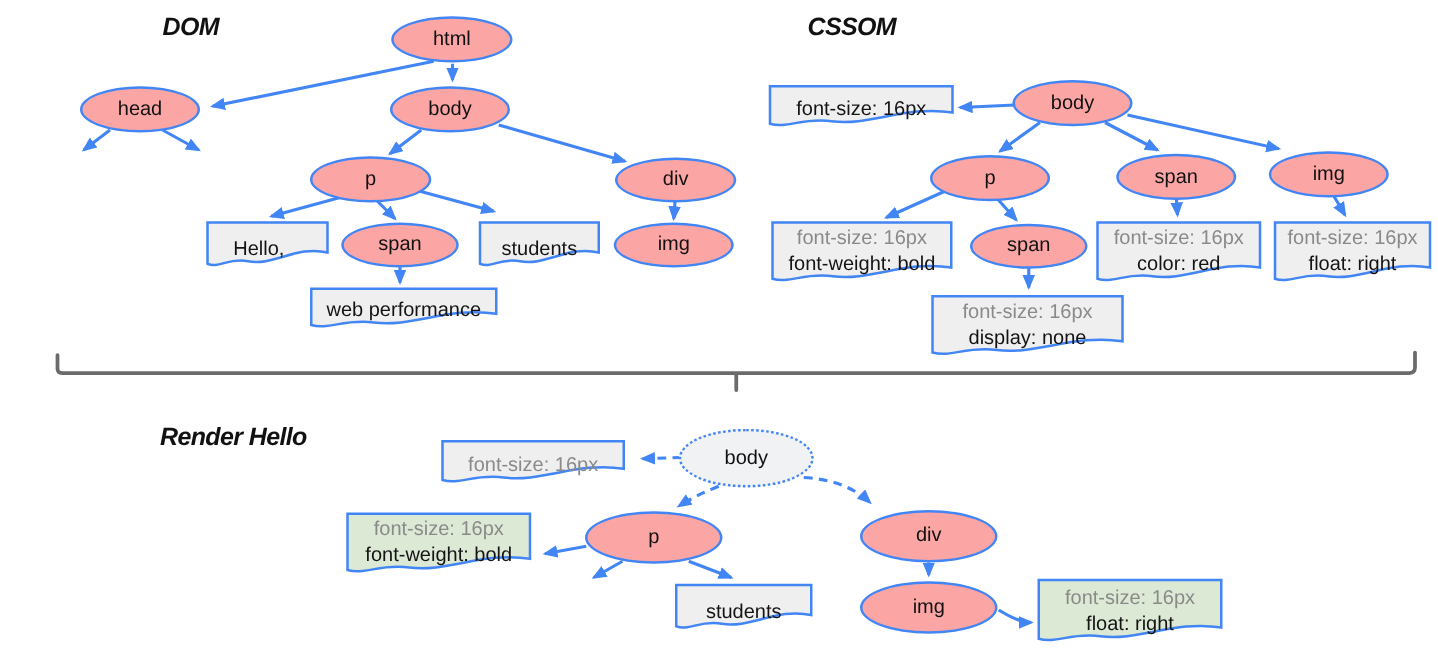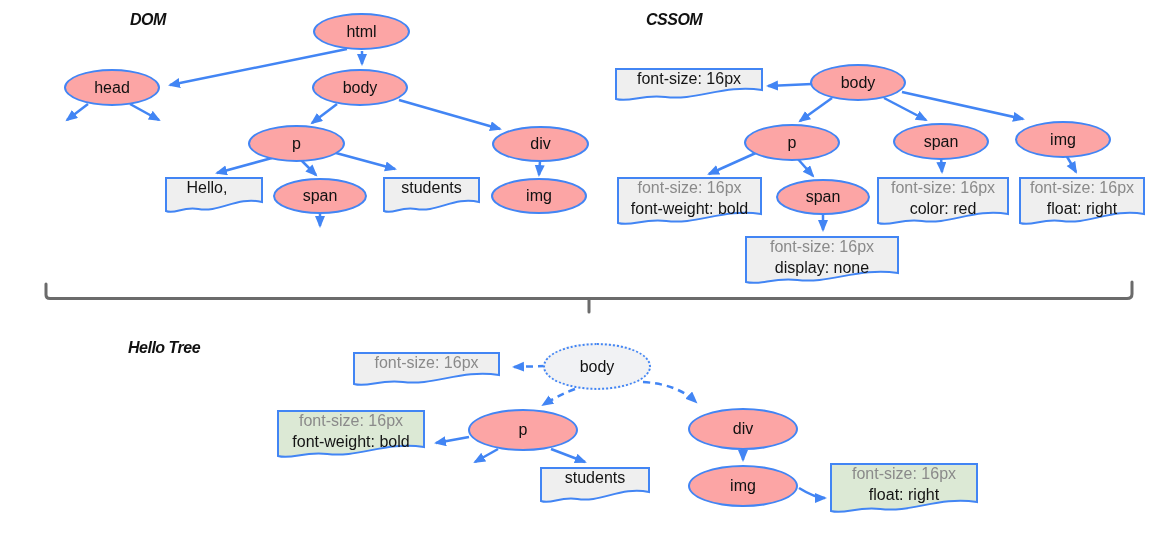--- a/index.html
+++ b/index.html
@@ -3,33 +3,33 @@
 <meta charset="utf-8">
 <style>
   html,body{margin:0;padding:0;background:#fff;}
   .stage{
     position:relative;width:1150px;height:537px;background:#ffffff;
     font-family:"Liberation Sans", sans-serif;overflow:hidden;
   }
   .layer{position:absolute;left:0;top:0;z-index:1;}
   .section-title{
     position:absolute;z-index:2;font-weight:bold;font-style:italic;
-    font-size:16px;color:#111;letter-spacing:-0.5px;white-space:nowrap;
+    font-size:20px;color:#111;letter-spacing:-0.5px;white-space:nowrap;
   }
   .ellipse{
     position:absolute;z-index:2;border-radius:50%;
     background:#fca5a5;border:2.5px solid #4285F4;
     display:flex;align-items:center;justify-content:center;
     box-sizing:border-box;
   }
   .ellipse.ghost{background:#F1F2F4;border:2.5px dotted #4285F4;}
   .lbl{font-size:16px;color:#111;}
   .doc-box{
     position:absolute;z-index:2;box-sizing:border-box;
-    display:flex;flex-direction:column;align-items:center;justify-content:flex-start;
+    display:flex;flex-direction:column;align-items:center;justify-content:flex-end;
   }
   .doc-box svg{position:absolute;left:0;top:0;overflow:visible;z-index:0;}
   .doc-line{position:relative;z-index:1;font-size:16px;line-height:21px;white-space:nowrap;}
   .doc-line.black{color:#141414;}
   .doc-line.gray{color:#8A8A8A;}
   path.arrow{stroke:#4285F4;stroke-width:2.5;fill:none;}
   path.dashed{stroke-dasharray:7 5;}
   path.bracket{stroke:#6B6B6B;stroke-width:3;fill:none;stroke-linecap:round;}
 </style>
 </head>
@@ -108,20 +108,26 @@
         <path d="M1,1 L97,1 L97,25 C72.52,19 53.900000000000006,36 33.32,32 C17.64,29 9.8,38 1,34 Z" fill="#EFEFEF" stroke="#4285F4" stroke-width="2"></path>
       </svg>
     <span class="doc-line black">Hello,</span>
     </div>
   <div class="doc-box" style="left:383px;top:177px;width:97px;height:33px">
       <svg width="97" height="47">
         <path d="M1,1 L96,1 L96,25 C71.78,19 53.35,36 32.980000000000004,32 C17.46,29 9.700000000000001,38 1,34 Z" fill="#EFEFEF" stroke="#4285F4" stroke-width="2"></path>
       </svg>
     <span class="doc-line black">students</span>
     </div>
+  <div class="doc-box" style="left:248px;top:230px;width:150px;height:29px">
+      <svg width="150" height="43">
+        <path d="M1,1 L149,1 L149,21 C111,15 82.5,32 51.00000000000001,28 C27,25 15,34 1,30 Z" fill="#EFEFEF" stroke="#4285F4" stroke-width="2"></path>
+      </svg>
+    <span class="doc-line black">web performance</span>
+    </div>
 
   <div class="section-title" style="left:646px;top:11px">CSSOM</div>
 
   <div class="doc-box" style="left:615px;top:68px;width:148px;height:30px">
       <svg width="148" height="44">
         <path d="M1,1 L147,1 L147,22 C109.52,16 81.4,33 50.32,29 C26.64,26 14.8,35 1,31 Z" fill="#EFEFEF" stroke="#4285F4" stroke-width="2"></path>
       </svg>
     <span class="doc-line black">font-size: 16px</span>
     </div>
 
@@ -163,21 +169,21 @@
     <span class="doc-line black">float: right</span>
     </div>
   <div class="doc-box" style="left:745px;top:236px;width:154px;height:45px">
       <svg width="154" height="59">
         <path d="M1,1 L153,1 L153,37 C113.96,31 84.7,48 52.36000000000001,44 C27.72,41 15.4,50 1,46 Z" fill="#EFEFEF" stroke="#4285F4" stroke-width="2"></path>
       </svg>
     <span class="doc-line gray">font-size: 16px</span>
     <span class="doc-line black">display: none</span>
     </div>
 
-  <div class="section-title" style="left:128px;top:339px">Hello Tree</div>
+  <div class="section-title" style="left:128px;top:339px">Render Hello</div>
 
   <div class="doc-box" style="left:353px;top:352px;width:147px;height:31px">
       <svg width="147" height="45">
         <path d="M1,1 L146,1 L146,23 C108.78,17 80.85000000000001,34 49.980000000000004,30 C26.459999999999997,27 14.700000000000001,36 1,32 Z" fill="#EFEFEF" stroke="#4285F4" stroke-width="2"></path>
       </svg>
     <span class="doc-line gray">font-size: 16px</span>
     </div>
 
   <div class="ellipse ghost" style="left:543px;top:343px;width:108px;height:47px">
     <span class="lbl">body</span>

